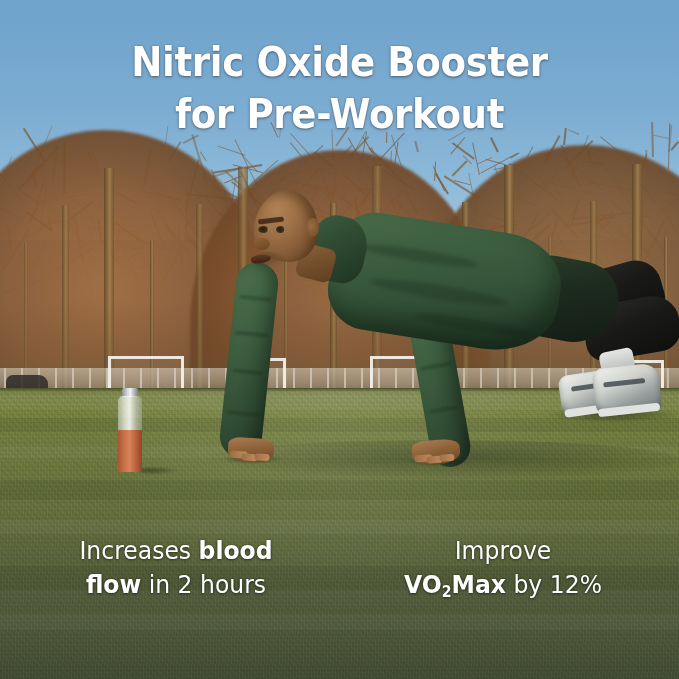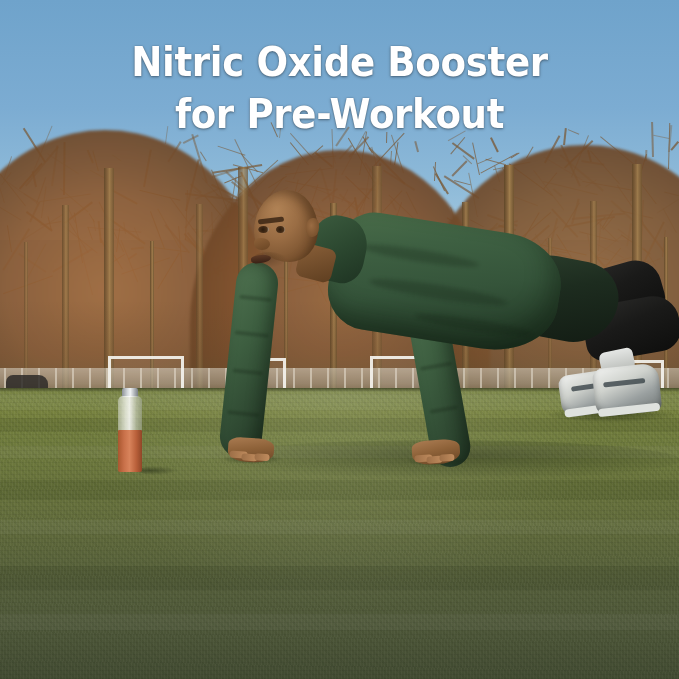--- a/index.html
+++ b/index.html
@@ -883,14 +883,27 @@
     <div class="nose"></div>
     <div class="chin-shadow"></div>
     <div class="mouth"></div>
   </div>
 
   <div class="headline">
     <span class="hl-line">Nitric Oxide Booster</span>
     <span class="hl-line">for Pre-Workout</span>
   </div>
 
+  <div class="benefits">
+
+    <div class="benefit benefit-left">
+      <span class="bline"><span>Increases </span><b>blood</b></span>
+      <span class="bline"><b>flow</b><span> in 2 hours</span></span>
+    </div>
+
+    <div class="benefit benefit-right">
+      <span class="bline">Improve</span>
+      <span class="bline"><b><span>VO</span><sub>2</sub><span>Max</span></b><span> by 12%</span></span>
+    </div>
+
+  </div>
 
 </div>
 
 </body></html>

